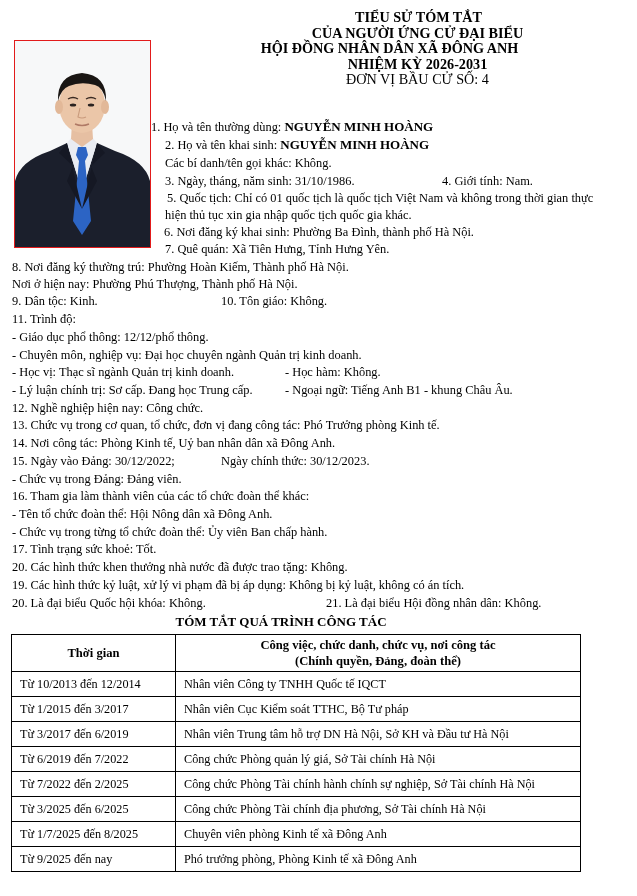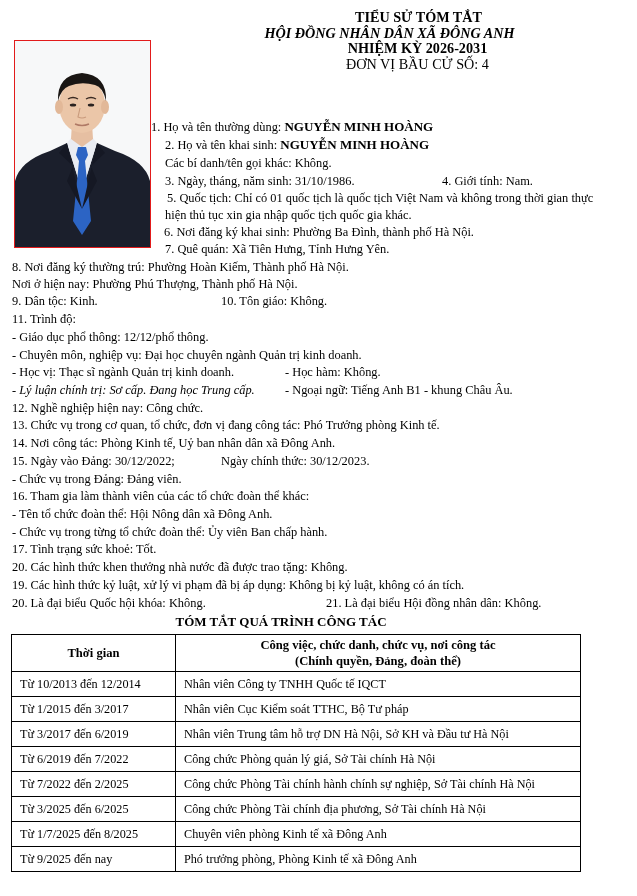--- a/index.html
+++ b/index.html
@@ -2,41 +2,42 @@
 <html><head>
 <meta charset="utf-8">
 <style>
   html, body { margin:0; padding:0; background:#ffffff; }
   body { width:637px; height:896px; position:relative; overflow:hidden;
          font-family:"Liberation Serif", "DejaVu Serif", serif; color:#000; }
   .title-block { position:absolute; left:150px; width:487px; top:10px; text-align:center; }
   .title-block div { font-size:14.2px; line-height:15.5px; font-weight:bold; white-space:nowrap; }
   .title-block .t1 { padding-left:50px; }
   .title-block .t2 { padding-left:48px; }
-  .title-block .t3 { padding-left:0; margin-left:-8px;font-style:italic; }
+  .title-block .t3 { padding-left:0; margin-left:-8px; }
   .title-block .t4 { padding-left:48px; }
   .title-block .t5 { font-weight:normal; padding-left:48px; }
   .photo { position:absolute; left:14px; top:40px; width:137px; height:208px;
            border:1px solid #e21b1b; box-sizing:border-box; background:#fff; overflow:hidden; }
   .photo svg { display:block; }
   .line { position:absolute; font-size:12.4px; line-height:16px; white-space:nowrap; }
   .line b { font-weight:bold; font-size:13px; }
   .section-title { position:absolute; left:0; width:562px; top:614px; text-align:center;
                    font-weight:bold; font-size:13px; line-height:16px; }
   table.work { position:absolute; left:11px; top:634px; width:570px; border-collapse:collapse;
                font-size:12.2px; }
   table.work td, table.work th { border:1.4px solid #000; padding:0 8px; height:24px; text-align:left; font-weight:normal; }
   table.work th { font-weight:bold; text-align:center; height:36px; font-size:12.6px; line-height:16px; }
   table.work td.c1 { width:147px; }
 </style>
 </head>
 <body>
 
 <div class="title-block">
   <div class="t1">TIỂU SỬ TÓM TẮT</div>
+  <div class="t2">CỦA NGƯỜI ỨNG CỬ ĐẠI BIỂU</div>
   <div class="t3">HỘI ĐỒNG NHÂN DÂN XÃ ĐÔNG ANH</div>
   <div class="t4">NHIỆM KỲ 2026-2031</div>
   <div class="t5">ĐƠN VỊ BẦU CỬ SỐ: 4</div>
 </div>
 
 <div class="photo">
   <svg width="135" height="206" viewBox="0 0 135 206">
     <rect width="135" height="206" fill="#f7f8f9"></rect>
 
     <path d="M0 206 L0 140 Q5 120 35 110 L52 102 L67 150 L82 102 L100 110 Q130 120 135 140 L135 206 Z" fill="#1b1f2c"></path>
@@ -82,21 +83,21 @@
 <div class="line" style="left:165px; top:241px;">7. Quê quán:  Xã Tiên Hưng,  Tỉnh Hưng Yên.</div>
 <div class="line" style="left:12px; top:259px;">8. Nơi đăng ký thường trú: Phường Hoàn Kiếm, Thành phố Hà Nội.</div>
 <div class="line" style="left:12px; top:276px;text-align:center;">Nơi ở hiện nay:  Phường Phú Thượng, Thành phố Hà Nội.</div>
 <div class="line" style="left:12px; top:293px;">9. Dân tộc: Kinh.</div>
 <div class="line" style="left:221px; top:293px;">10. Tôn giáo: Không.</div>
 <div class="line" style="left:12px; top:311px;">11. Trình độ:</div>
 <div class="line" style="left:12px; top:329px;">- Giáo dục phổ thông: 12/12/phổ thông.</div>
 <div class="line" style="left:12px; top:347px;text-align:right;">- Chuyên môn, nghiệp vụ: Đại học chuyên ngành Quản trị kinh doanh.</div>
 <div class="line" style="left:12px; top:364px;">- Học vị: Thạc sĩ ngành Quản trị kinh doanh.</div>
 <div class="line" style="left:285px; top:364px;">- Học hàm: Không.</div>
-<div class="line" style="left:12px; top:382px;font-style:italic;">- Lý luận chính trị: Sơ cấp. Đang học Trung cấp.</div>
+<div class="line" style="left:12px; top:382px;">- Lý luận chính trị: Sơ cấp. Đang học Trung cấp.</div>
 <div class="line" style="left:285px; top:382px;">- Ngoại ngữ: Tiếng Anh B1 - khung Châu Âu.</div>
 <div class="line" style="left:12px; top:400px;">12. Nghề nghiệp hiện nay:  Công chức.</div>
 <div class="line" style="left:12px; top:417px;">13. Chức vụ trong cơ quan, tổ chức, đơn vị đang công tác: Phó Trưởng phòng Kinh tế.</div>
 <div class="line" style="left:12px; top:435px;">14. Nơi công tác: Phòng Kinh tế, Uỷ ban nhân dân xã Đông Anh.</div>
 <div class="line" style="left:12px; top:453px;">15. Ngày vào Đảng: 30/12/2022;</div>
 <div class="line" style="left:221px; top:453px;">Ngày chính thức: 30/12/2023.</div>
 <div class="line" style="left:12px; top:471px;">- Chức vụ trong Đảng: Đảng viên.</div>
 <div class="line" style="left:12px; top:488px;">16. Tham gia làm thành viên của các tổ chức đoàn thể khác:</div>
 <div class="line" style="left:12px; top:506px;">- Tên tổ chức đoàn thể: Hội Nông dân xã Đông Anh.</div>
 <div class="line" style="left:12px; top:524px;">- Chức vụ trong từng tổ chức đoàn thể: Ủy viên Ban chấp hành.</div>

